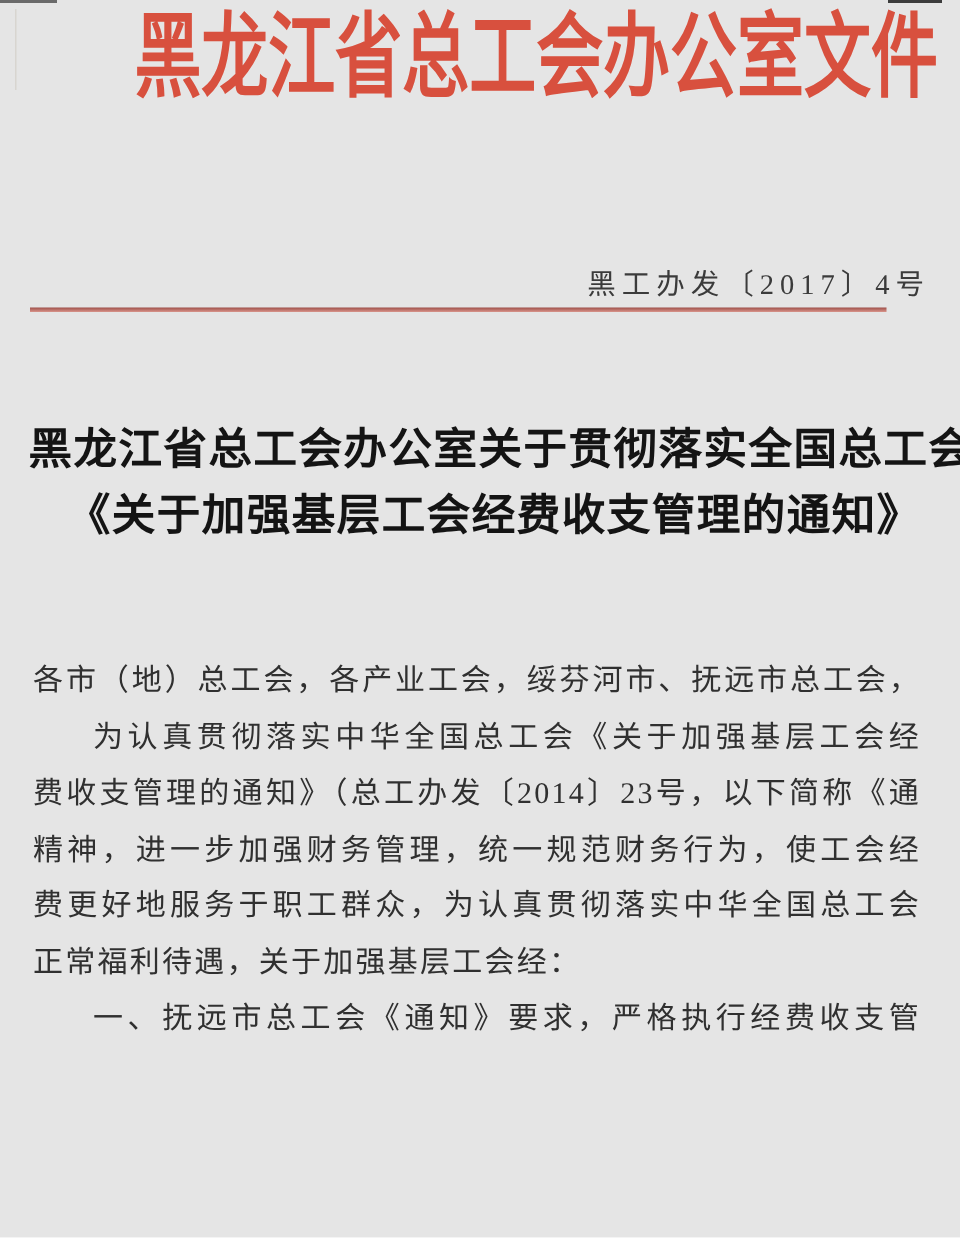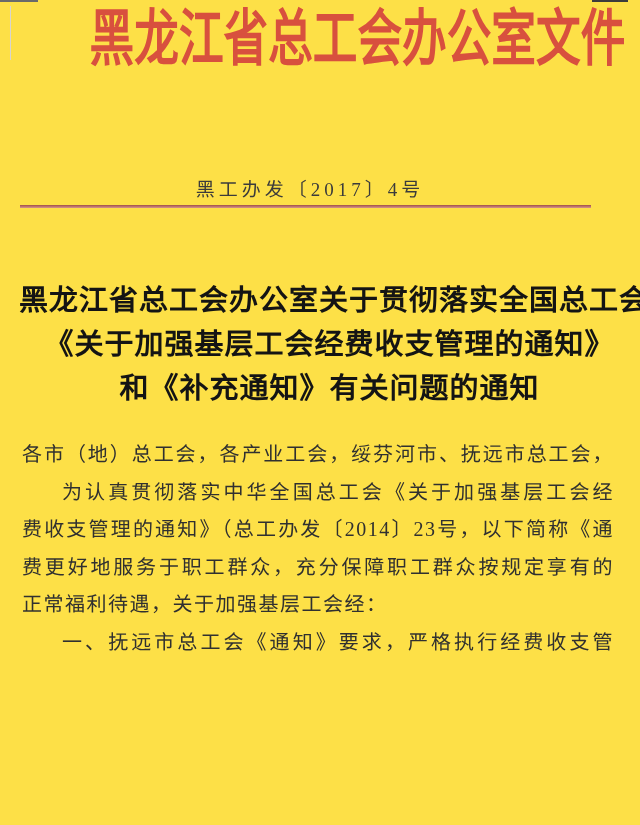--- a/index.html
+++ b/index.html
@@ -5,21 +5,21 @@
   html, body {
     margin: 0;
     padding: 0;
     background: #ffffff;
   }
   .page {
     position: relative;
     width: 640px;
     height: 825px;
     margin: 0 auto;
-    background: #fde047;
+    background: #e5e5e5;
     overflow: hidden;
     font-family: "Liberation Serif", "DejaVu Serif", serif;
   }
 
   
   .artifact { position: absolute; background: #4a4a4a; }
   .artifact-tl { top: 0; left: 0; width: 38px; height: 2px; background: #6a6a6a; }
   .artifact-tr { top: 0; left: 592px; width: 36px; height: 2px; background: #3c3c3c; }
   .artifact-left-edge { top: 6px; left: 10px; width: 1px; height: 54px; background: #d8d5d0; }
 
@@ -40,21 +40,21 @@
     transform-origin: 50% 50%;
     margin: 0;
   }
 
   
   .doc-number {
     position: absolute;
     top: 174px;
     left: 0;
     width: 620px;
-    text-align: center;
+    text-align: right;
     font-size: 19px;
     letter-spacing: 4px;
     color: #3b3b3b;
   }
 
   
   .red-rule {
     position: absolute;
     top: 205px;
     left: 20px;
@@ -112,25 +112,25 @@
 
   <h1 class="org-title">黑龙江省总工会办公室文件</h1>
 
   <div class="doc-number">黑工办发〔2017〕4号</div>
 
   <div class="red-rule"></div>
 
   <div class="doc-title">
     <div class="title-line">黑龙江省总工会办公室关于贯彻落实全国总工会</div>
     <div class="title-line">《关于加强基层工会经费收支管理的通知》</div>
-    <div class="title-line">和《补充通知》有关问题的通知</div>
   </div>
 
   <div class="doc-body">
     <div class="body-line full">各市（地）总工会，各产业工会，绥芬河市、抚远市总工会，</div>
     <div class="body-line full indent">为认真贯彻落实中华全国总工会《关于加强基层工会经</div>
     <div class="body-line full">费收支管理的通知》（总工办发〔2014〕23号，以下简称《通</div>
-    <div class="body-line full">费更好地服务于职工群众，充分保障职工群众按规定享有的</div>
+    <div class="body-line full">精神，进一步加强财务管理，统一规范财务行为，使工会经</div>
+    <div class="body-line full">费更好地服务于职工群众，为认真贯彻落实中华全国总工会</div>
     <div class="body-line">正常福利待遇，关于加强基层工会经：</div>
     <div class="body-line full indent">一、抚远市总工会《通知》要求，严格执行经费收支管</div>
   </div>
 
 </div>
 
 </body></html>

